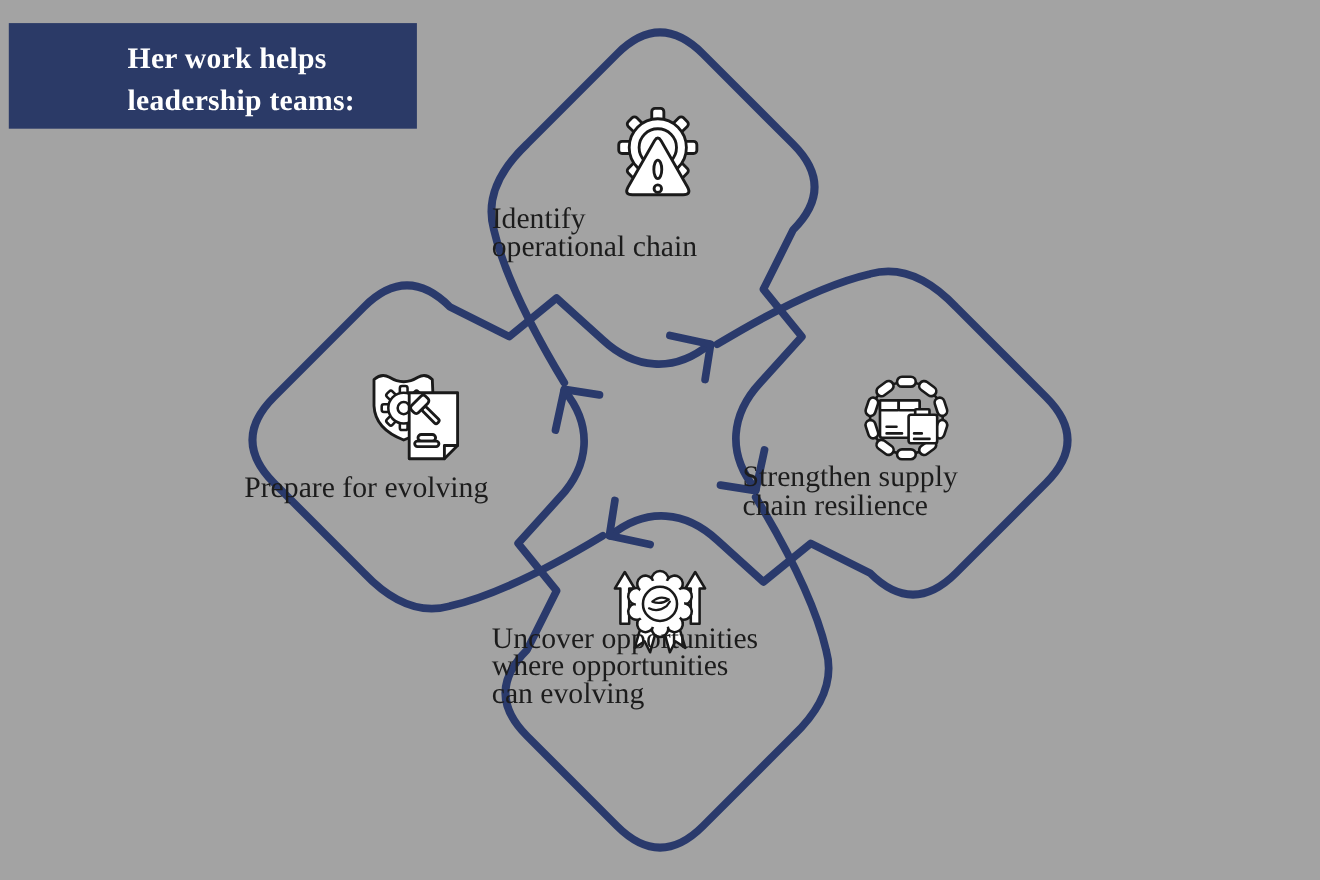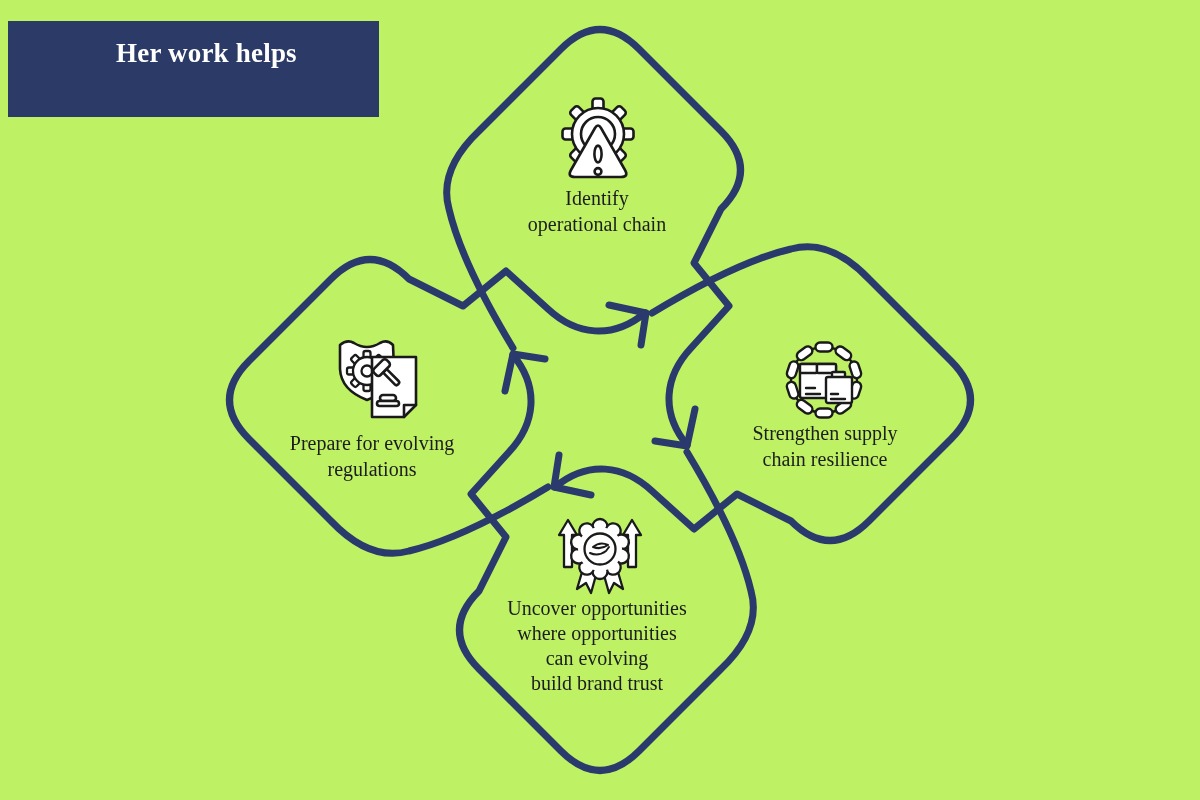--- a/index.html
+++ b/index.html
@@ -1,34 +1,34 @@
 <!DOCTYPE html>
 <html><head>
 <meta charset="utf-8">
 <style>
   html,body{margin:0;padding:0;}
   body{
     width:1200px;height:800px;background:#ffffff;overflow:hidden;
     font-family:"Liberation Serif","DejaVu Serif",serif;
   }
-  .stage{position:relative;width:1200px;height:800px;background:#bef264;}
+  .stage{position:relative;width:1200px;height:800px;background:#a3a3a3;}
   .stage svg{position:absolute;left:0;top:0;}
   .title-box{
     position:absolute;left:8px;top:21px;width:371px;height:96px;
     box-sizing:border-box;padding:13px 10px 0 108px;
     font-weight:bold;font-size:27px;line-height:38px;letter-spacing:.2px;
   }
   .node-label{
-    position:absolute;width:300px;text-align:center;
-    color:#1c1c1c;font-size:20px;line-height:26px;
+    position:absolute;width:300px;text-align:left;
+    color:#1c1c1c;font-size:27px;line-height:26px;
   }
   .node-label.top{left:447px;top:185px;}
   .node-label.right{left:675px;top:420px;}
   .node-label.left{left:222px;top:430px;font-family:Liberation Serif, serif;}
-  .node-label.bottom{left:447px;top:596px;line-height:25px;}
+  .node-label.bottom{left:447px;top:568px;line-height:25px;}
 </style>
 </head>
 <body>
 
 <div class="stage">
 
   <svg width="1200" height="800" viewBox="0 0 1200 800">
     <defs>
 
       <g id="unit">
@@ -140,37 +140,36 @@
         <g stroke-width="2">
           <path d="M -7 -2 Q 0 -8 8 -4 Q 1 1 -7 -2 Z" fill="#fff"></path>
           <path d="M -10 4 Q -2 8 6 2 L 9 -2"></path>
         </g>
       </g>
     </g>
   </svg>
 
   <div class="title-box" style="background: rgb(43, 58, 103); color: rgb(255, 255, 255);">
     <div>Her work helps</div>
+    <div>leadership teams:</div>
   </div>
 
   <div class="node-label top">
     <div>Identify</div>
     <div>operational chain</div>
   </div>
 
   <div class="node-label right">
     <div>Strengthen supply</div>
     <div>chain resilience</div>
   </div>
 
   <div class="node-label bottom">
     <div>Uncover opportunities</div>
     <div>where opportunities</div>
     <div>can evolving</div>
-    <div>build brand trust</div>
   </div>
 
   <div class="node-label left">
     <div>Prepare for evolving</div>
-    <div>regulations</div>
   </div>
 
 </div>
 
 </body></html>

